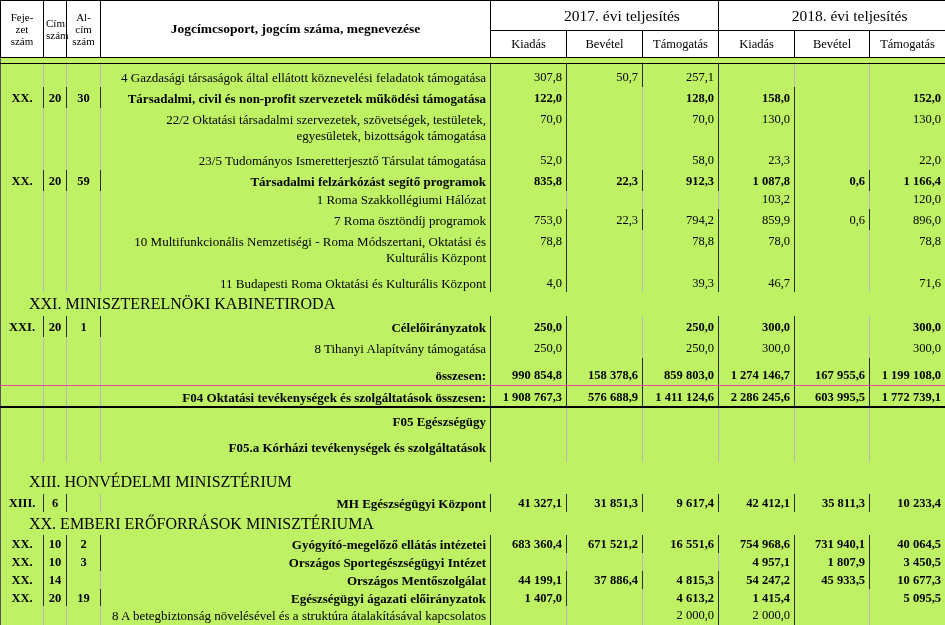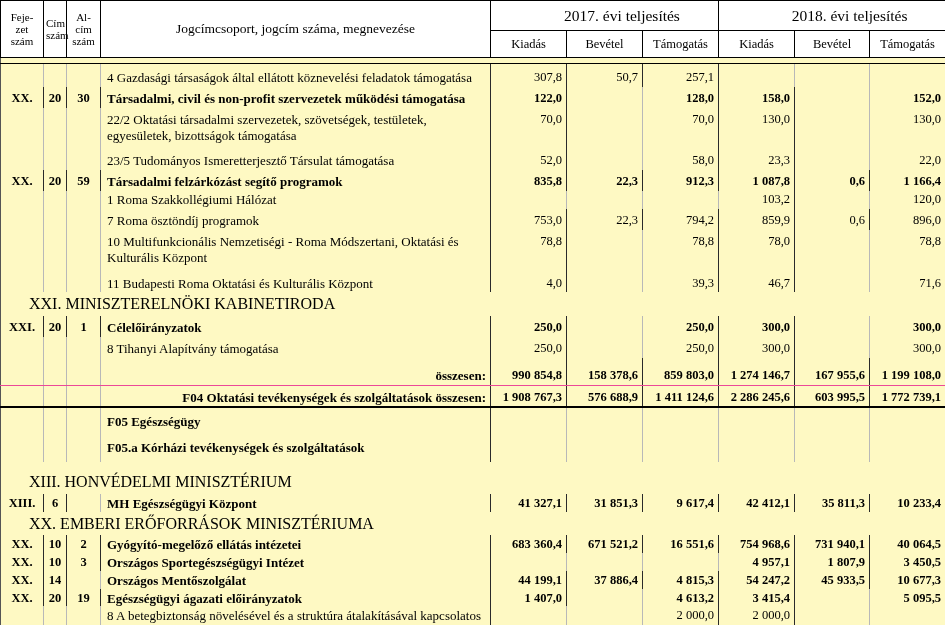--- a/index.html
+++ b/index.html
@@ -1,43 +1,43 @@
 <!DOCTYPE html>
 <html><head>
 <meta charset="utf-8">
 <style>
   html,body{margin:0;padding:0;background:#fff;}
   .page{
     position:relative;width:945px;height:625px;overflow:hidden;
-    background:#fef9c3;color:#000;
+    background:#bef264;color:#000;
     font-family:"Liberation Serif","DejaVu Serif",serif;
   }
   table.budget{
     border-collapse:collapse;table-layout:fixed;width:945px;
     border-top:1px solid #000;border-left:1px solid #555;border-right:1px solid #333;
   }
   
   thead th{
     border:1px solid #000;font-weight:normal;text-align:center;vertical-align:middle;
     padding:0 2px;background:#fff;
   }
   thead tr.row-year th{height:29px;}
   thead tr.row-sub th{height:26px;}
   .hsmall{font-size:11px;line-height:1.12;white-space:pre-line;}
-  .hname{font-size:13.5px;}
+  .hname{font-size:13.5px;font-weight:bold;}
   .hyear{font-size:15.5px;padding-left:37px;}
   .hsub{font-size:12.5px;}
   
   tbody td{
     border-right:1px solid #b8b8b8;vertical-align:top;
     font-size:13px;line-height:1.22;padding:4px 2px 1px 2px;
   }
   tbody td.hasval{border-right-color:#2a2a2a;}
   td.idcell{text-align:center;font-size:12.5px;}
-  td.name{padding-left:6px;padding-right:4px;}
+  td.name{padding-left:6px;padding-right:4px;text-align:right;}
   td.name.tot{text-align:right;font-weight:bold;white-space:nowrap;}
   td.val{text-align:right;padding-right:4px;font-size:12.5px;white-space:nowrap;}
   .b{font-weight:bold;}
   td.section-cell{padding:2px 2px 2px 28px;font-size:16px;border-right:none;}
   
   tr.gap td{padding:0;border-right:1px solid #c4c4c4;}
   tr.hline td{border-bottom:1px solid #000;}
   tr.lb  td{border-bottom:1px solid #ec4899;}
   tr.lbt td{border-bottom:2px solid #000;}
   tr.tight td{padding-top:2px;padding-bottom:0;}
@@ -331,21 +331,21 @@
           <td class="val b hasval">10 677,3</td>
         </tr>
         <tr class="tight">
           <td class="idcell b hasval">XX.</td>
           <td class="idcell b hasval">20</td>
           <td class="idcell b hasval">19</td>
           <td class="name b hasval">Egészségügyi ágazati előirányzatok</td>
           <td class="val b hasval">1 407,0</td>
           <td class="val b"></td>
           <td class="val b hasval">4 613,2</td>
-          <td class="val b hasval">3 415,4</td>
+          <td class="val b hasval">1 415,4</td>
           <td class="val b"></td>
           <td class="val b hasval">5 095,5</td>
         </tr>
         <tr class="tight">
           <td class="idcell"></td>
           <td class="idcell"></td>
           <td class="idcell"></td>
           <td class="name hasval">8 A betegbiztonság növelésével és a struktúra átalakításával kapcsolatos támogatások</td>
           <td class="val"></td>
           <td class="val"></td>

